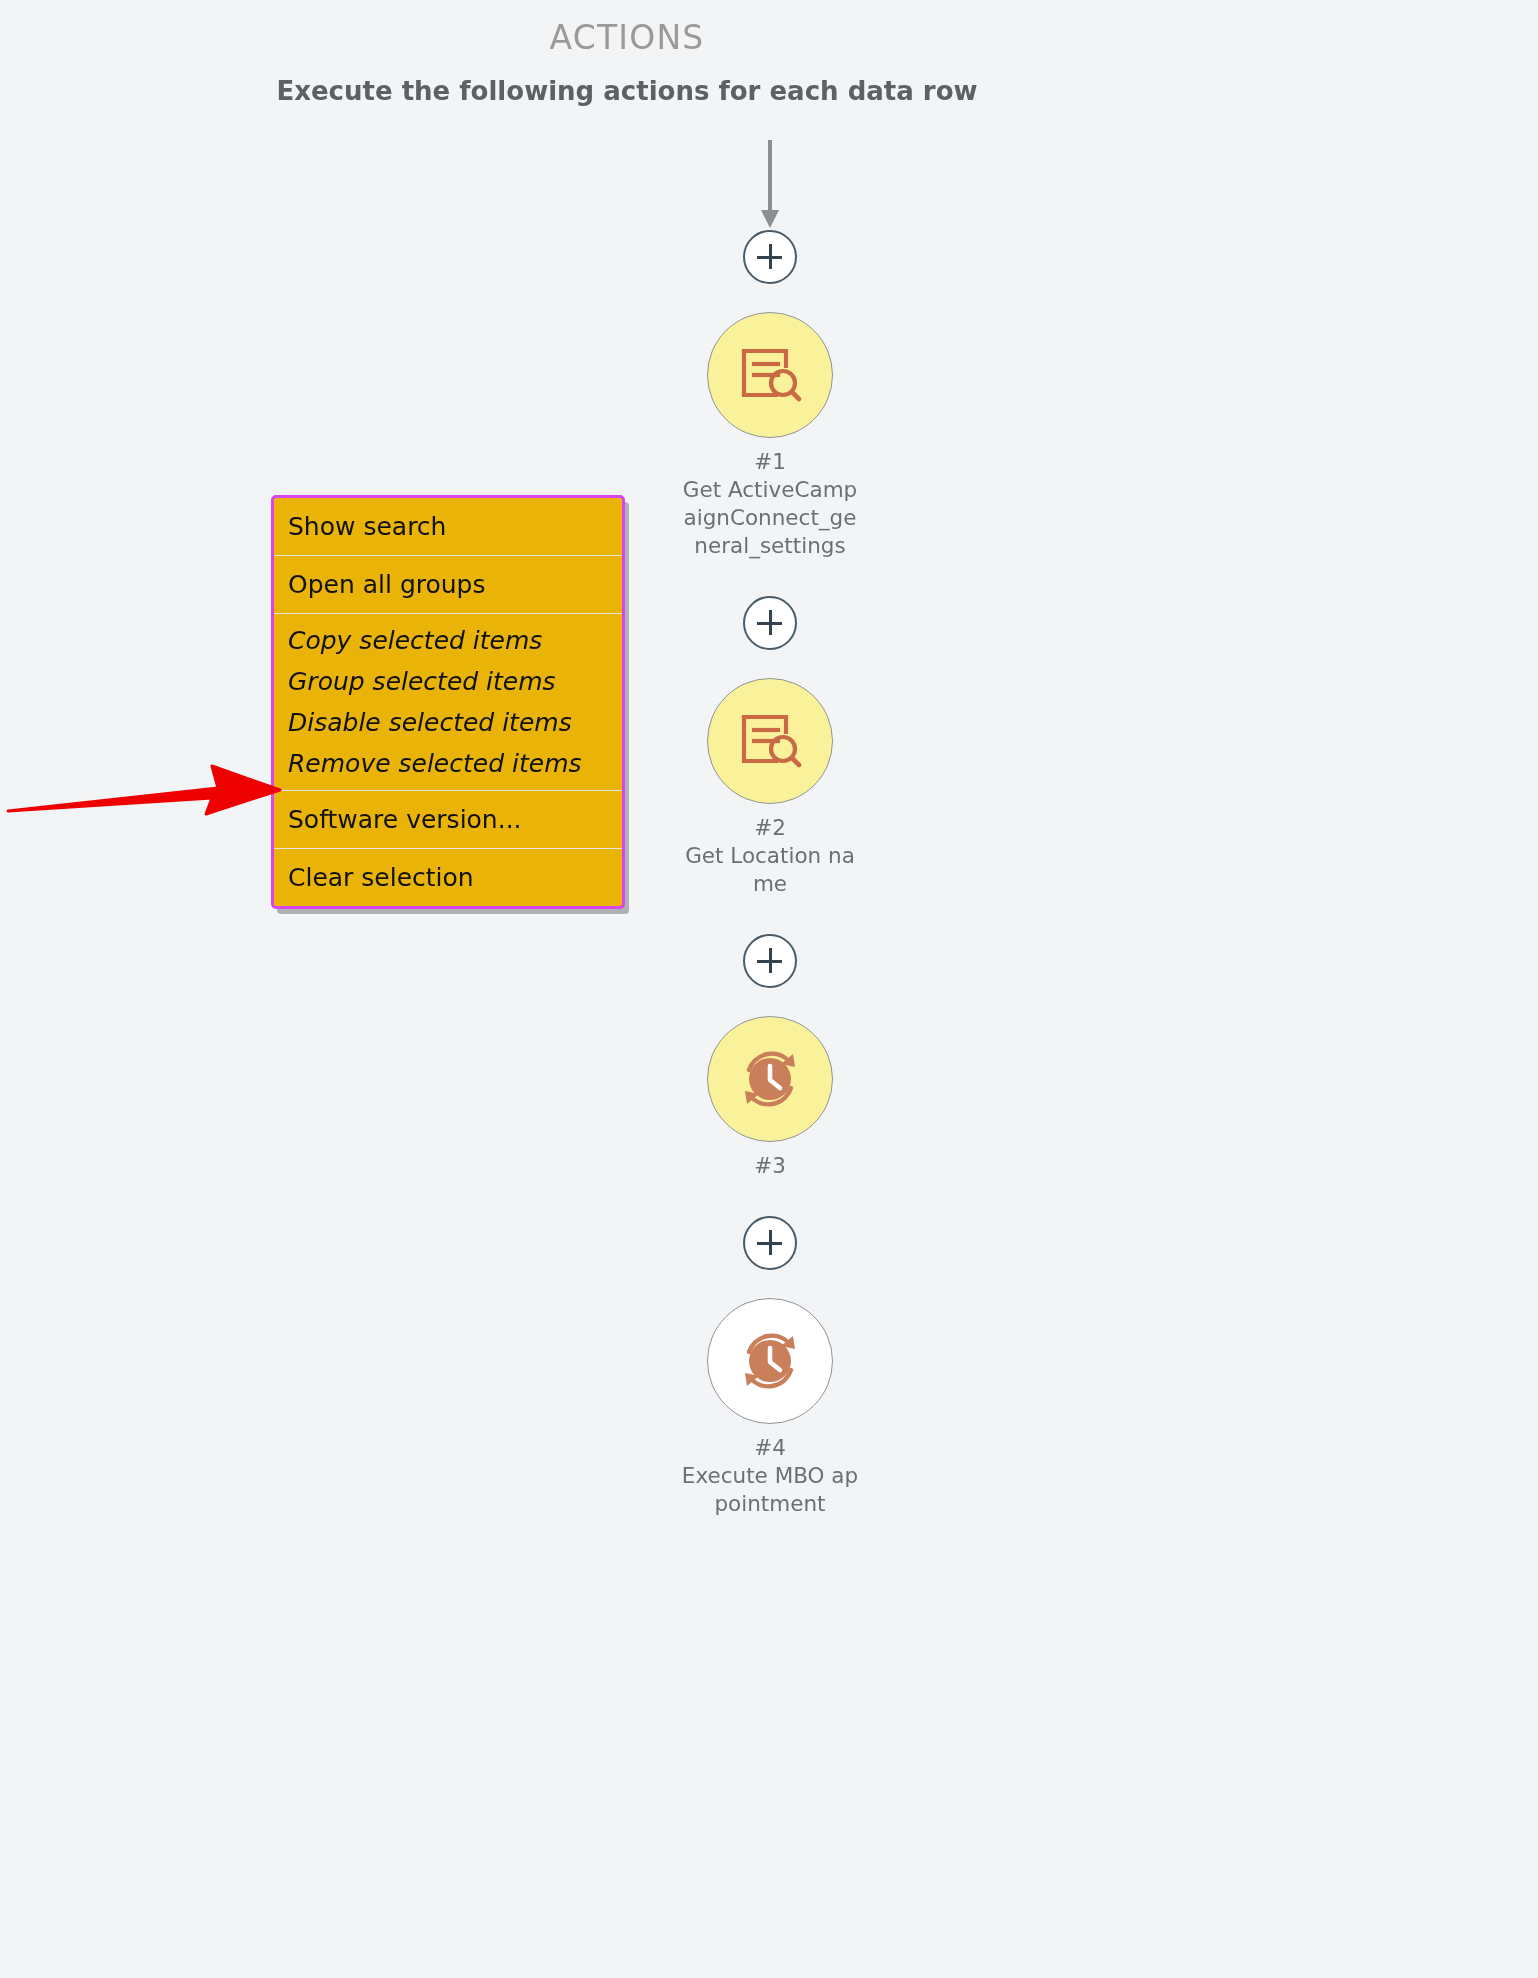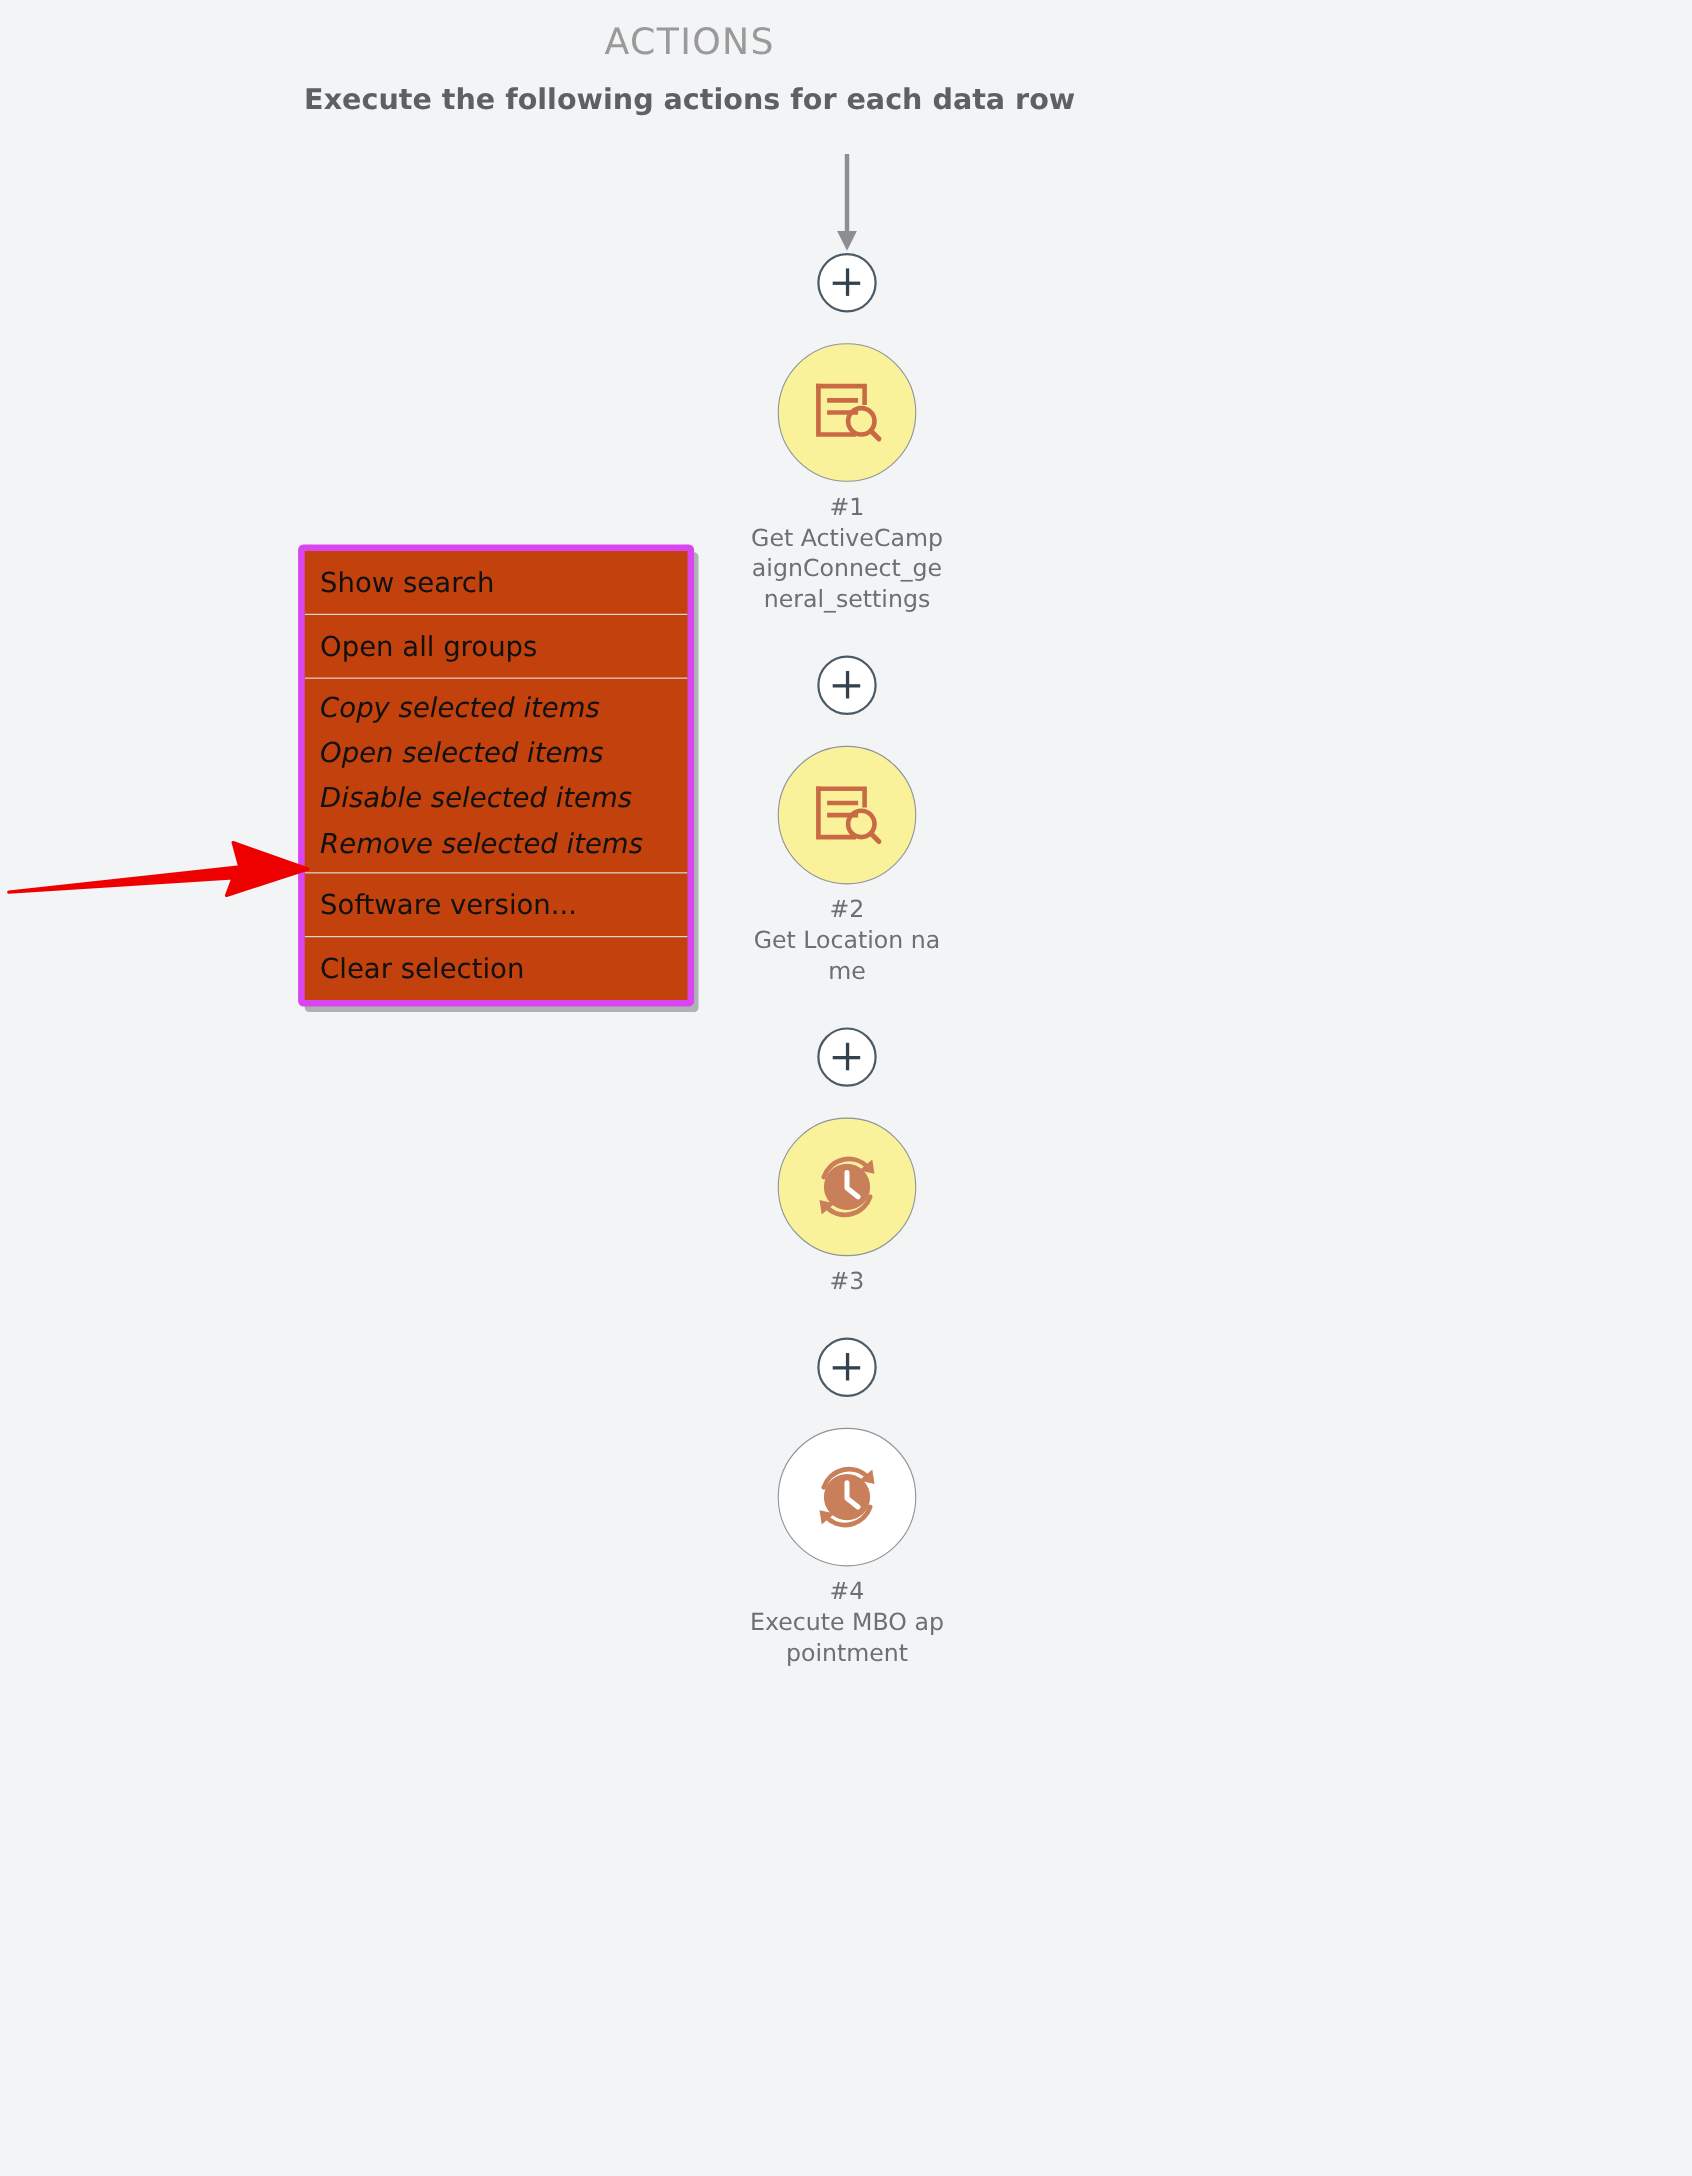--- a/index.html
+++ b/index.html
@@ -140,22 +140,22 @@
 
   .gap-sm { height: 36px; }
   .gap-md { height: 28px; }
 
   
   #context-menu {
     position: absolute;
     left: 271px;
     top: 495px;
     width: 348px;
-    background: #c2410c;
-    border: 6px solid #d946ef;
+    background: #eab308;
+    border: 3px solid #d946ef;
     border-radius: 5px;
     box-shadow: 5px 6px 0 -1px rgba(170,174,177,0.95);
     overflow: hidden;
     z-index: 5;
   }
   .menu-group + .menu-group {
     border-top: 1px solid #e2e4e6;
   }
   .menu-item {
     padding: 0 14px;
@@ -288,21 +288,21 @@
   <div class="menu-group single">
     <div class="menu-item">Show search</div>
   </div>
 
   <div class="menu-group single">
     <div class="menu-item">Open all groups</div>
   </div>
 
   <div class="menu-group pad-group">
     <div class="menu-item">Copy selected items</div>
-    <div class="menu-item">Open selected items</div>
+    <div class="menu-item">Group selected items</div>
     <div class="menu-item">Disable selected items</div>
     <div class="menu-item">Remove selected items</div>
   </div>
 
   <div class="menu-group single">
     <div class="menu-item">Software version...</div>
   </div>
 
   <div class="menu-group single">
     <div class="menu-item">Clear selection</div>

